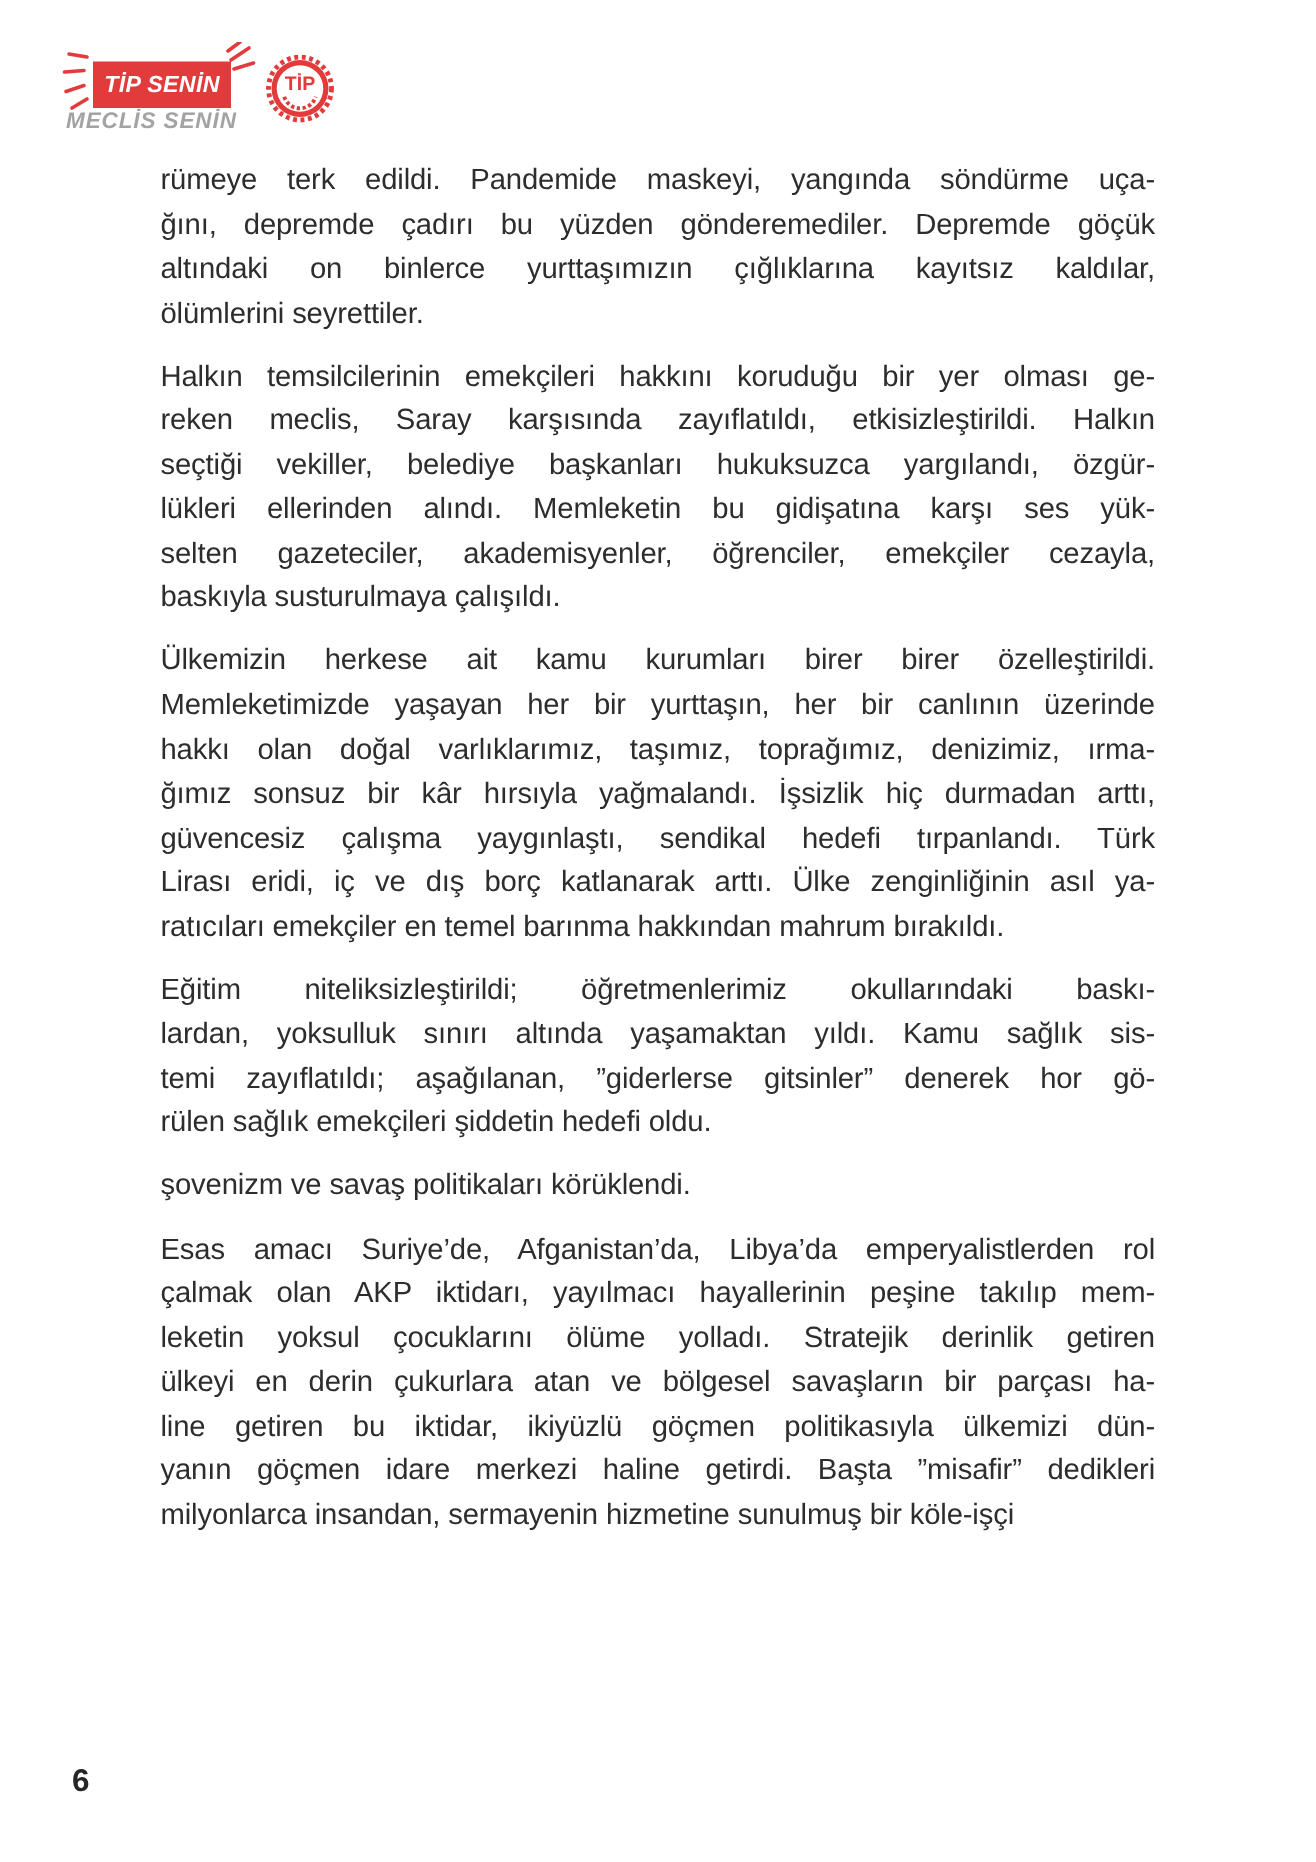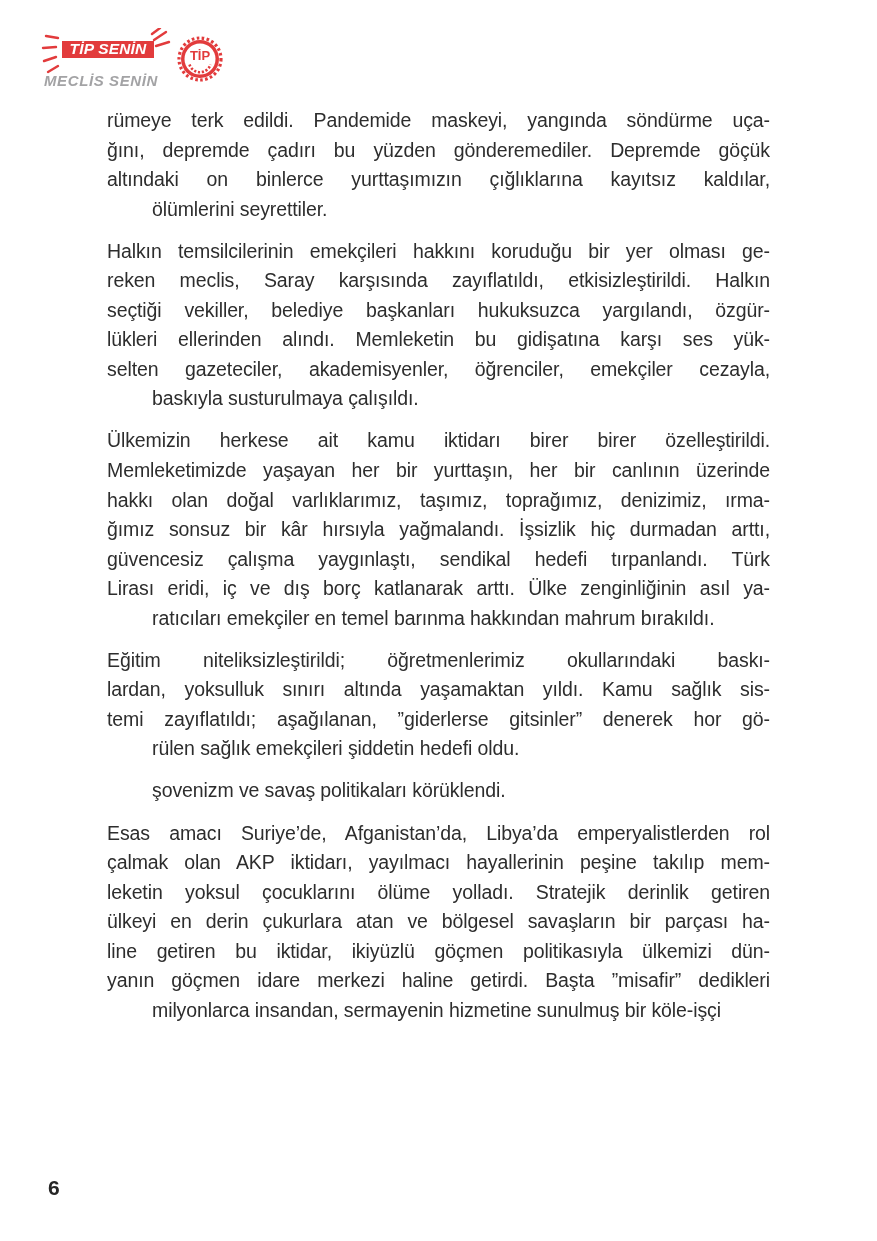--- a/index.html
+++ b/index.html
@@ -17,23 +17,23 @@
     overflow:hidden;
   }
   .page{position:absolute;inset:0;background:var(--page-bg);}
 
   
   .logo{position:absolute;left:40px;top:28px;width:190px;height:64px;}
   .burst{position:absolute;stroke:var(--brand-red);stroke-width:2.4;stroke-linecap:round;}
   .burst-left{left:-2px;top:6px;}
   .burst-right{left:110px;top:0px;}
   .banner{
-    position:absolute;left:22px;top:13px;width:92px;height:17px;
+    position:absolute;left:22px;top:13px;width:92px;height:31px;
     background:var(--brand-red);
-    display:flex;align-items:flex-end;justify-content:center;
+    display:flex;align-items:center;justify-content:center;
   }
   .banner span{
     color:#ffffff;font-weight:bold;font-style:italic;
     font-size:15.5px;letter-spacing:.2px;white-space:nowrap;
   }
   .subtitle{
     position:absolute;left:4px;top:44px;
     color:var(--subtitle-gray);font-weight:bold;font-style:italic;
     font-size:15px;letter-spacing:.6px;white-space:nowrap;
   }
@@ -45,21 +45,21 @@
   }
 
   
   .content{
     position:absolute;left:107px;top:106px;width:663px;
     color:var(--text-color);
     font-size:19.5px;line-height:29.55px;letter-spacing:-0.1px;
   }
   .paragraph{margin-bottom:12.5px;}
   .pline{text-align:justify;text-align-last:justify;}
-  .pline.last{text-align-last:left;margin-left:45px;}
+  .pline.last{text-align-last:left;}
 
   
   .page-number{
     position:absolute;left:48px;top:1176px;
     color:#262626;font-size:21px;font-weight:bold;
   }
 </style>
 </head>
 <body>
 
@@ -103,21 +103,21 @@
       </div>
       <div class="paragraph">
         <div class="pline">Halkın temsilcilerinin emekçileri hakkını koruduğu bir yer olması ge-</div>
         <div class="pline">reken meclis, Saray karşısında zayıflatıldı, etkisizleştirildi. Halkın</div>
         <div class="pline">seçtiği vekiller, belediye başkanları hukuksuzca yargılandı, özgür-</div>
         <div class="pline">lükleri ellerinden alındı. Memleketin bu gidişatına karşı ses yük-</div>
         <div class="pline">selten gazeteciler, akademisyenler, öğrenciler, emekçiler cezayla,</div>
         <div class="pline last">baskıyla susturulmaya çalışıldı.</div>
       </div>
       <div class="paragraph">
-        <div class="pline">Ülkemizin herkese ait kamu iktidarı birer birer özelleştirildi.</div>
+        <div class="pline">Ülkemizin herkese ait kamu kurumları birer birer özelleştirildi.</div>
         <div class="pline">Memleketimizde yaşayan her bir yurttaşın, her bir canlının üzerinde</div>
         <div class="pline">hakkı olan doğal varlıklarımız, taşımız, toprağımız, denizimiz, ırma-</div>
         <div class="pline">ğımız sonsuz bir kâr hırsıyla yağmalandı. İşsizlik hiç durmadan arttı,</div>
         <div class="pline">güvencesiz çalışma yaygınlaştı, sendikal hedefi tırpanlandı. Türk</div>
         <div class="pline">Lirası eridi, iç ve dış borç katlanarak arttı. Ülke zenginliğinin asıl ya-</div>
         <div class="pline last">ratıcıları emekçiler en temel barınma hakkından mahrum bırakıldı.</div>
       </div>
       <div class="paragraph">
         <div class="pline">Eğitim niteliksizleştirildi; öğretmenlerimiz okullarındaki baskı-</div>
         <div class="pline">lardan, yoksulluk sınırı altında yaşamaktan yıldı. Kamu sağlık sis-</div>

